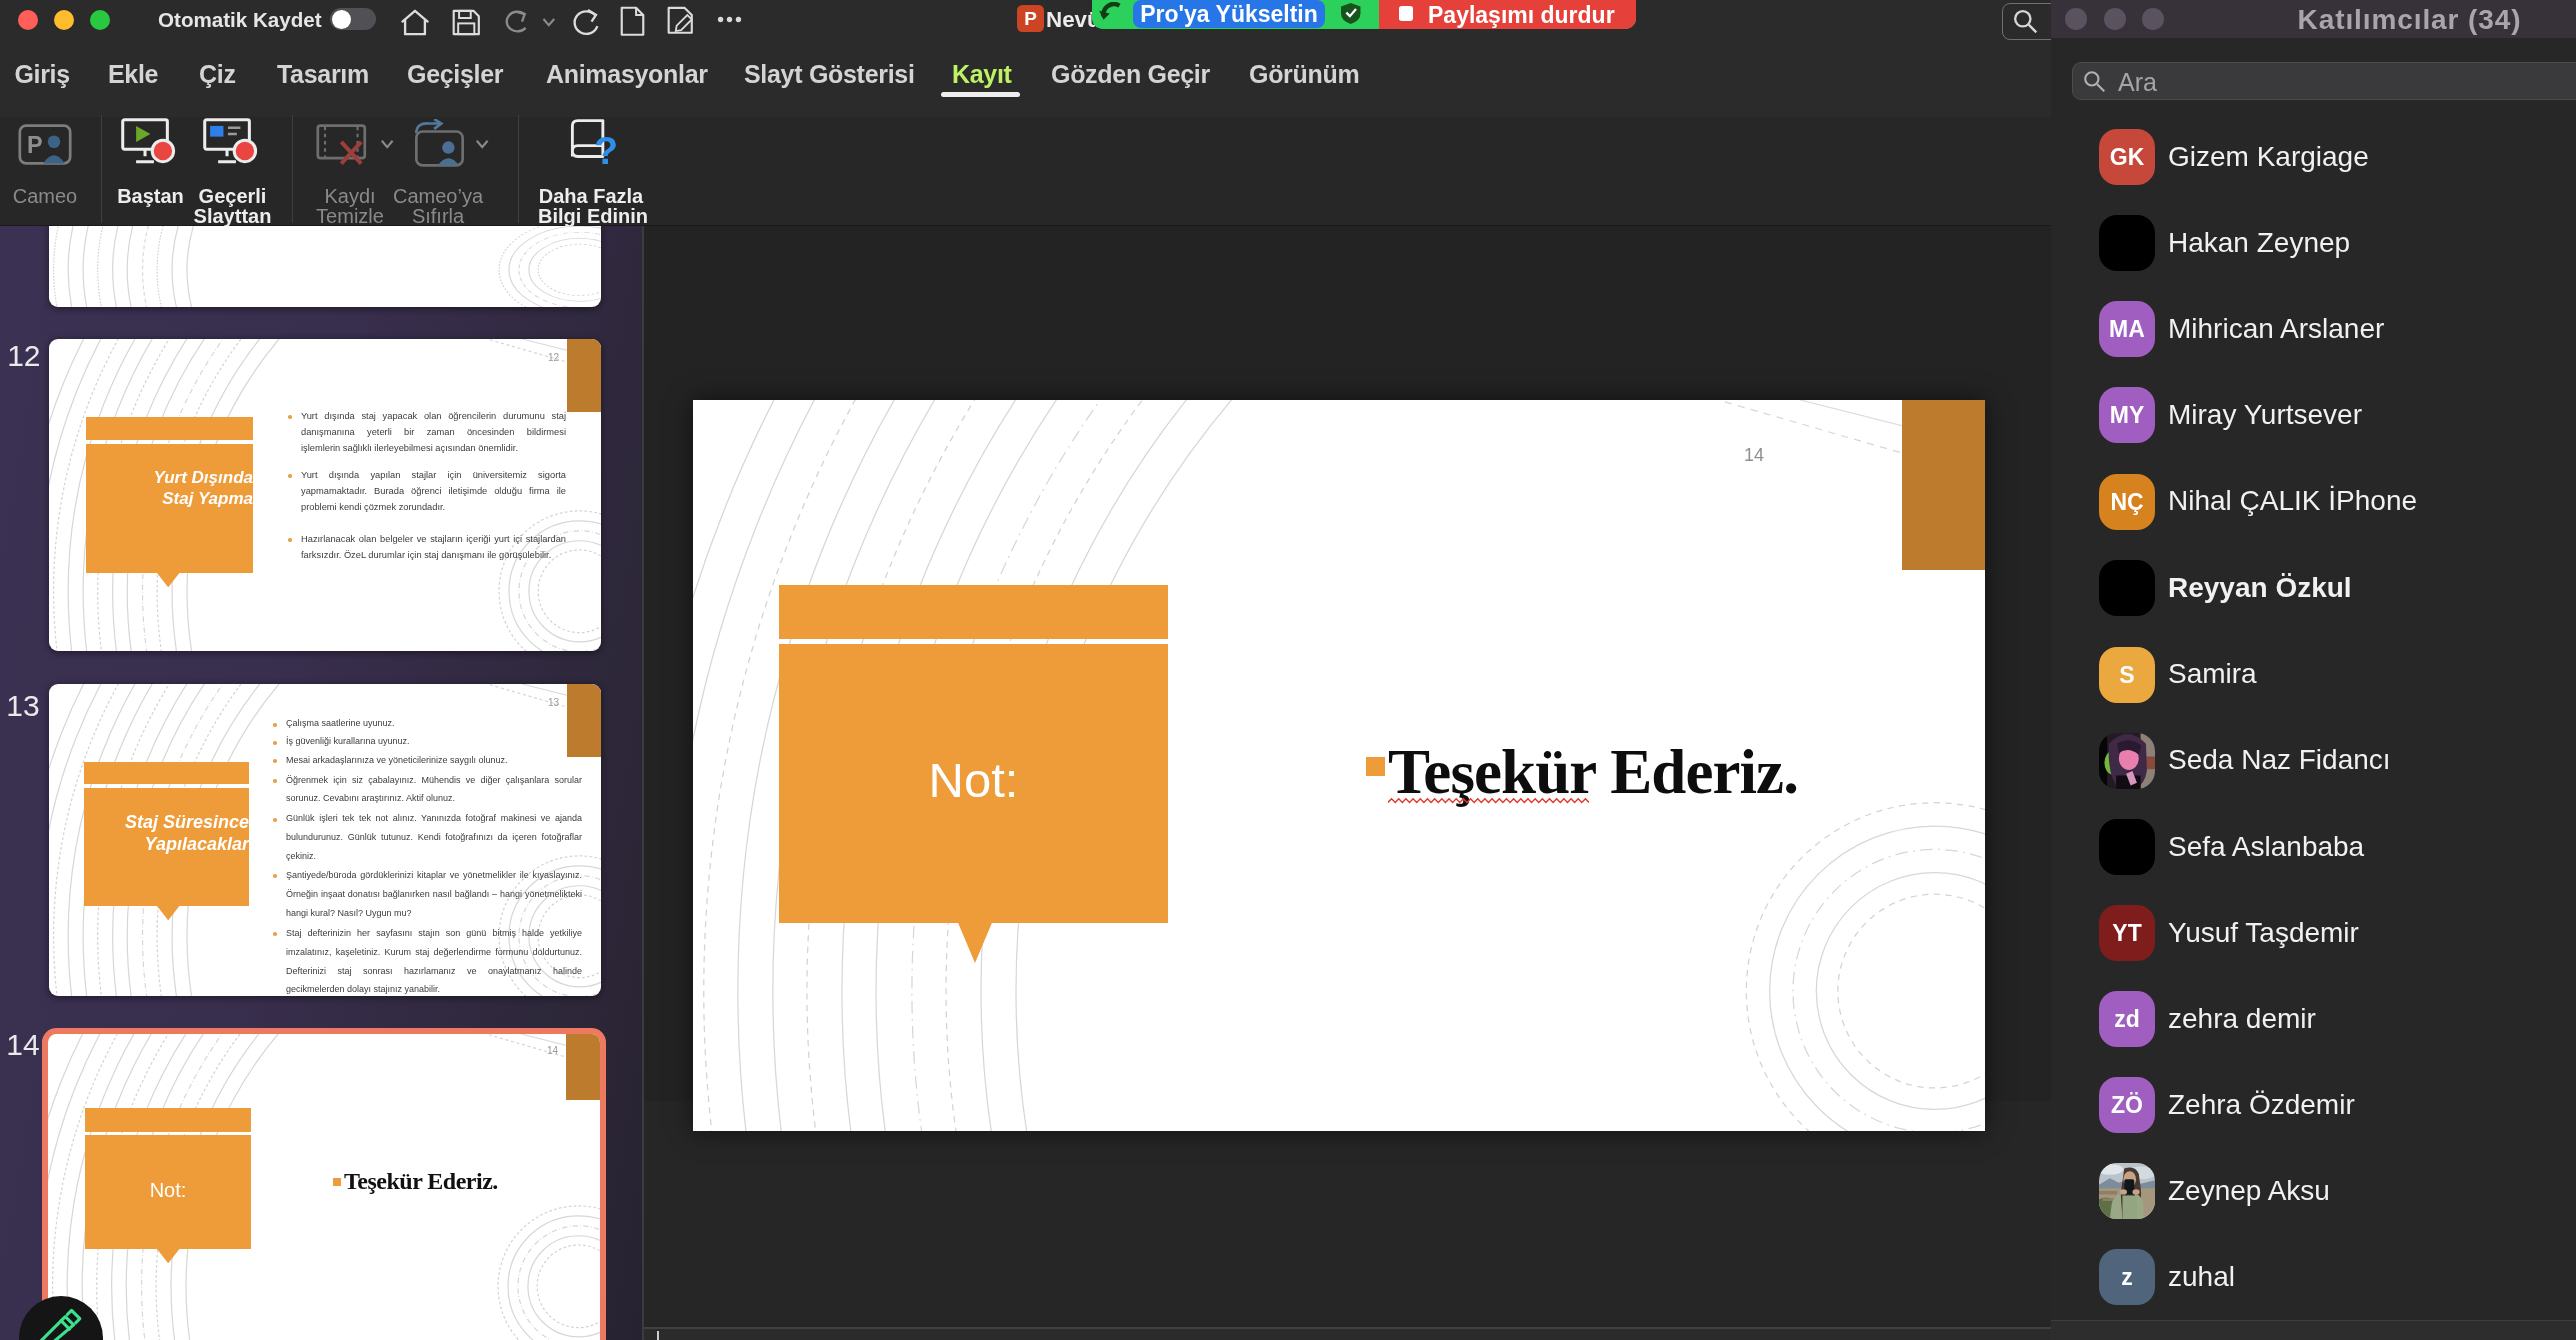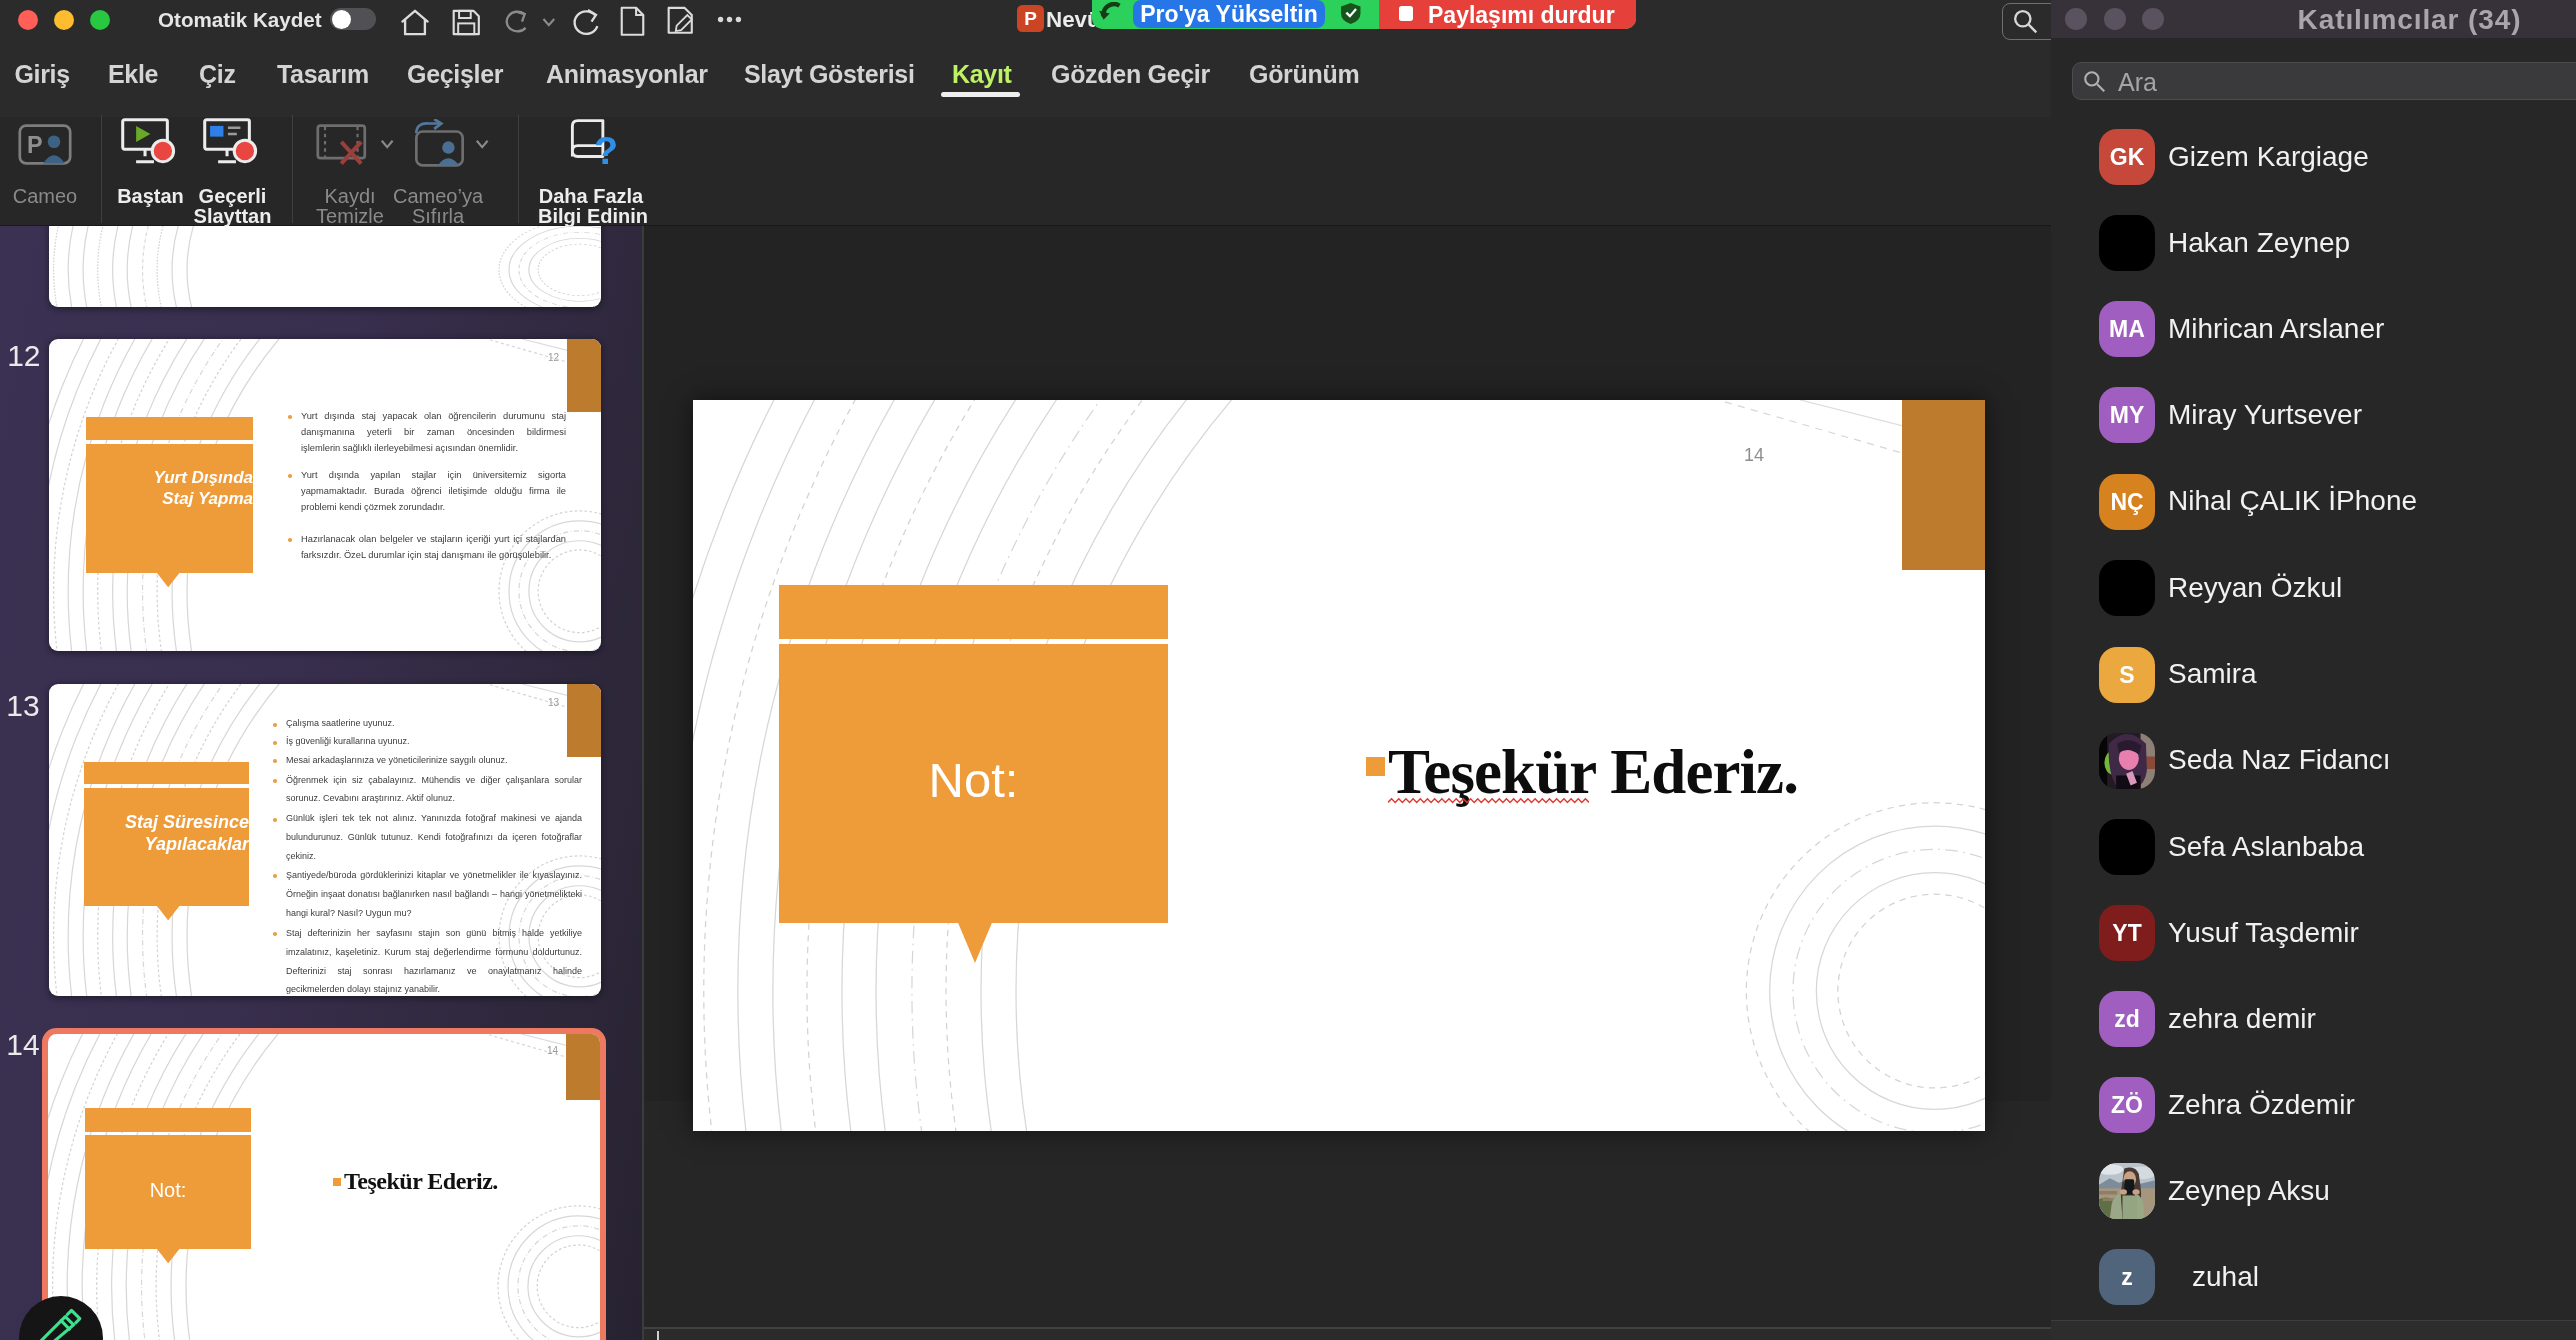--- a/index.html
+++ b/index.html
@@ -366,21 +366,21 @@
 <div class="row-name" style="top:141px;">Gizem Kargiage</div>
 <div class="avt" style="top:215px;background:#000000;"></div>
 <div class="row-name" style="top:227px;">Hakan Zeynep</div>
 <div class="avt" style="top:301px;background:#a05fc0;">MA</div>
 <div class="row-name" style="top:313px;">Mihrican Arslaner</div>
 <div class="avt" style="top:387px;background:#a05fc0;">MY</div>
 <div class="row-name" style="top:399px;">Miray Yurtsever</div>
 <div class="avt" style="top:474px;background:#d6821f;">NÇ</div>
 <div class="row-name" style="top:485px;">Nihal ÇALIK İPhone</div>
 <div class="avt" style="top:560px;background:#000000;"></div>
-<div class="row-name" style="top:572px;">Reyyan Özkul</div>
+<div class="row-name" style="top:572px;font-weight:bold;">Reyyan Özkul</div>
 <div class="avt" style="top:647px;background:#eaa83e;">S</div>
 <div class="row-name" style="top:658px;">Samira</div>
 <div class="avt" style="top:733px;">
         <svg width="56" height="56" viewBox="0 0 62 62">
 <rect width="62" height="62" fill="#241a26"></rect>
 <rect x="46" y="0" width="16" height="62" fill="#8d8076"></rect>
 <rect x="50" y="26" width="12" height="14" fill="#8a4a3a"></rect>
 <rect x="0" y="0" width="9" height="62" fill="#060606"></rect>
 <ellipse cx="15" cy="33" rx="9" ry="13" fill="#74b73c"></ellipse>
 <path d="M11,12 Q31,-10 52,12 L53,42 Q51,56 40,62 L22,62 Q9,48 11,12 Z" fill="#3f2946"></path>
@@ -413,17 +413,17 @@
 <path d="M40,34 q8,2 9,12 l1,16 h-12 Z" fill="#9aa887"></path>
 <rect x="26" y="36" width="16" height="26" fill="#93a681"></rect>
 <ellipse cx="34" cy="18" rx="7" ry="9" fill="#c8a284"></ellipse>
 <rect x="28" y="18" width="11" height="17" rx="2" fill="#10181e"></rect>
 <ellipse cx="27" cy="32" rx="4" ry="3" fill="#c8a284"></ellipse>
 <ellipse cx="41" cy="32" rx="4" ry="3" fill="#c8a284"></ellipse>
 </svg>
       </div>
 <div class="row-name" style="top:1175px;">Zeynep Aksu</div>
 <div class="avt" style="top:1249px;background:#50657c;">z</div>
-<div class="row-name" style="top:1261px;margin-left:24px;">zuhal</div>
+<div class="row-name" style="top:1261px;">zuhal</div>
 <div class="abs" style="left:0;top:1320px;width:525px;height:0.9px;background:#3e3e3e;"></div>
 <div class="abs" style="left:0;top:1321px;width:525px;height:19px;background:#2d2d2d;"></div>
 </div>
 </div>
 
 </body></html>

